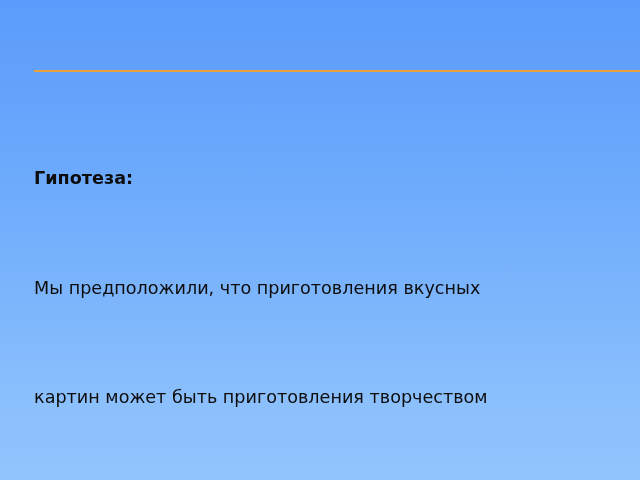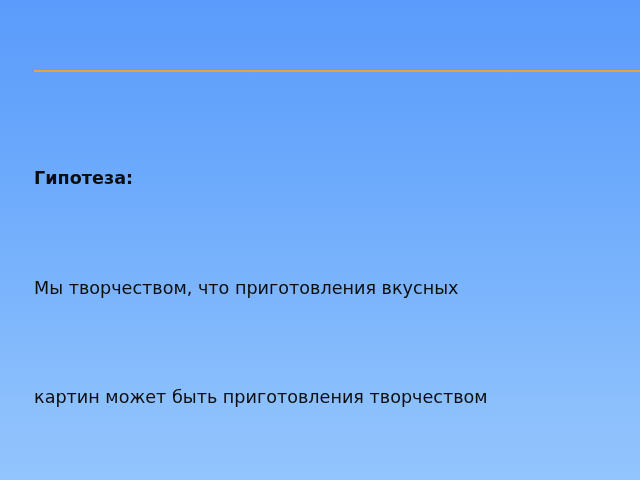--- a/index.html
+++ b/index.html
@@ -51,21 +51,21 @@
 <body>
 
 <div class="slide">
 
   <div class="divider"></div>
 
   <div class="body-block">
 
     <div class="line head">Гипотеза:</div>
 
-    <div class="line">Мы творчеством, что приготовления вкусных</div>
+    <div class="line">Мы предположили, что приготовления вкусных</div>
 
     <div class="line">картин может быть приготовления творчеством</div>
 
     
 
     
 
     
 
     

